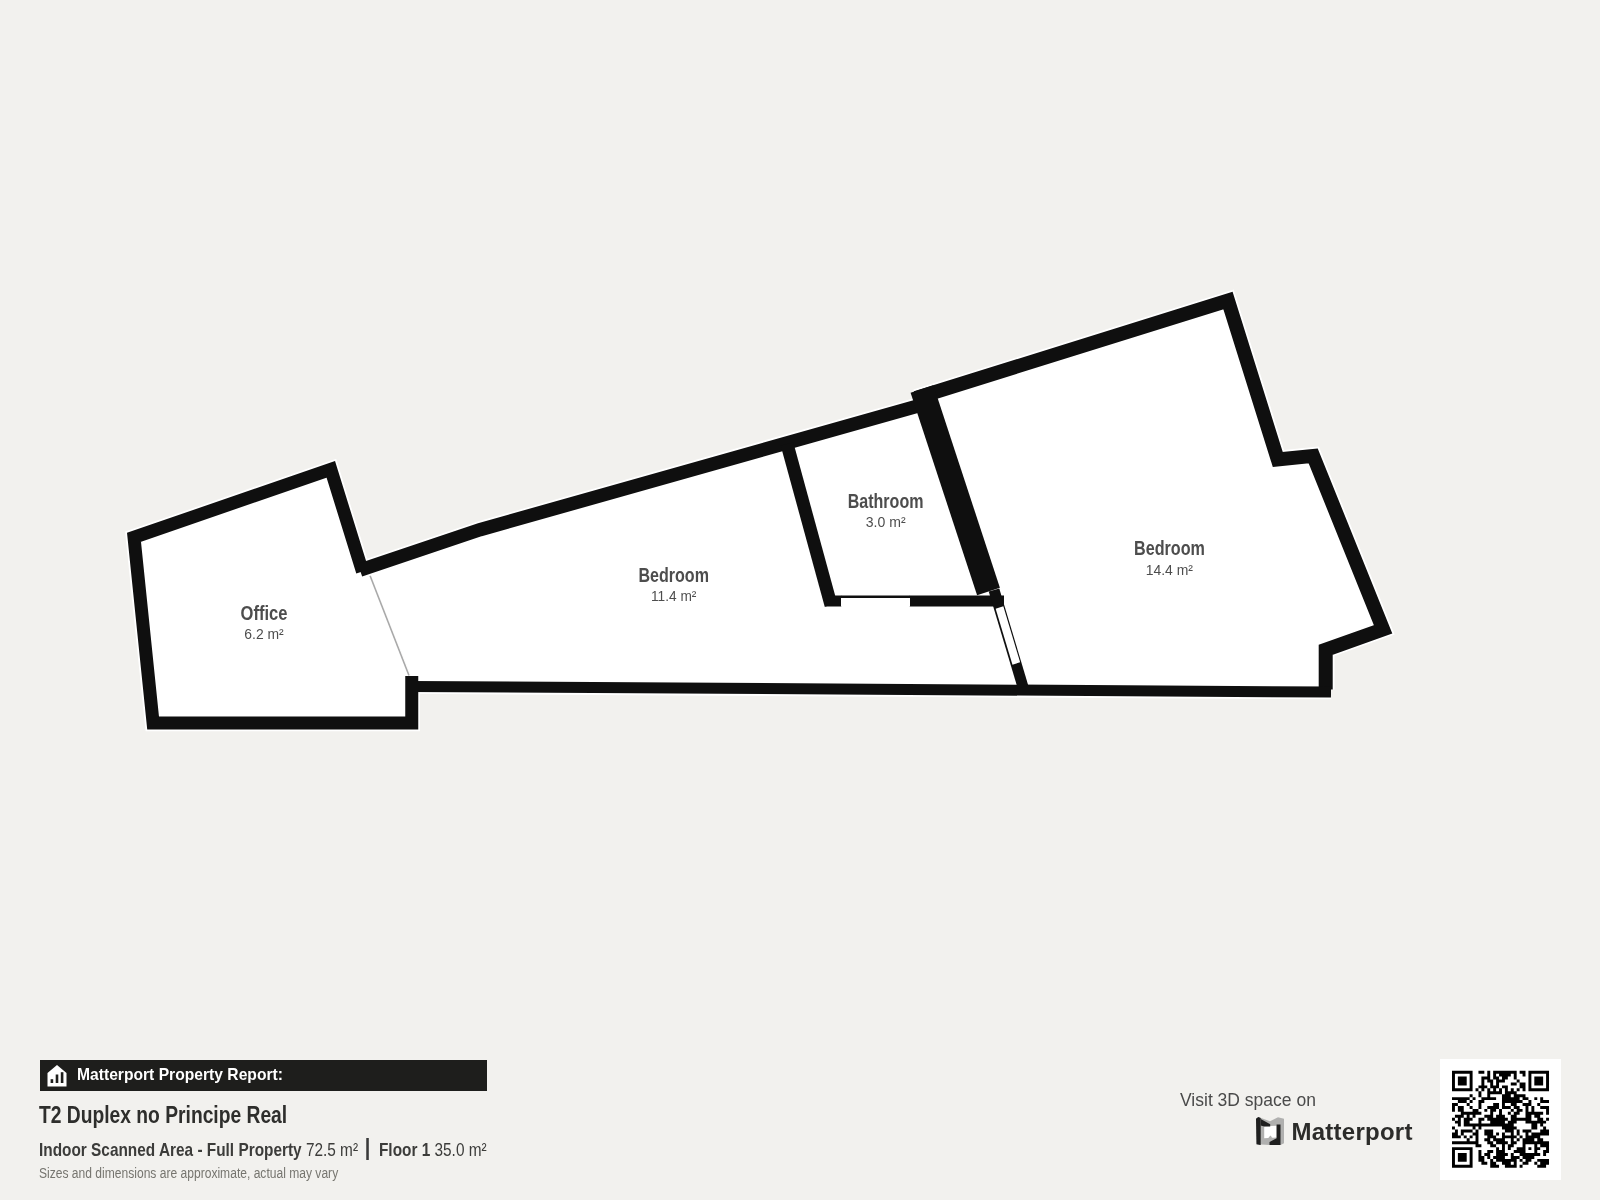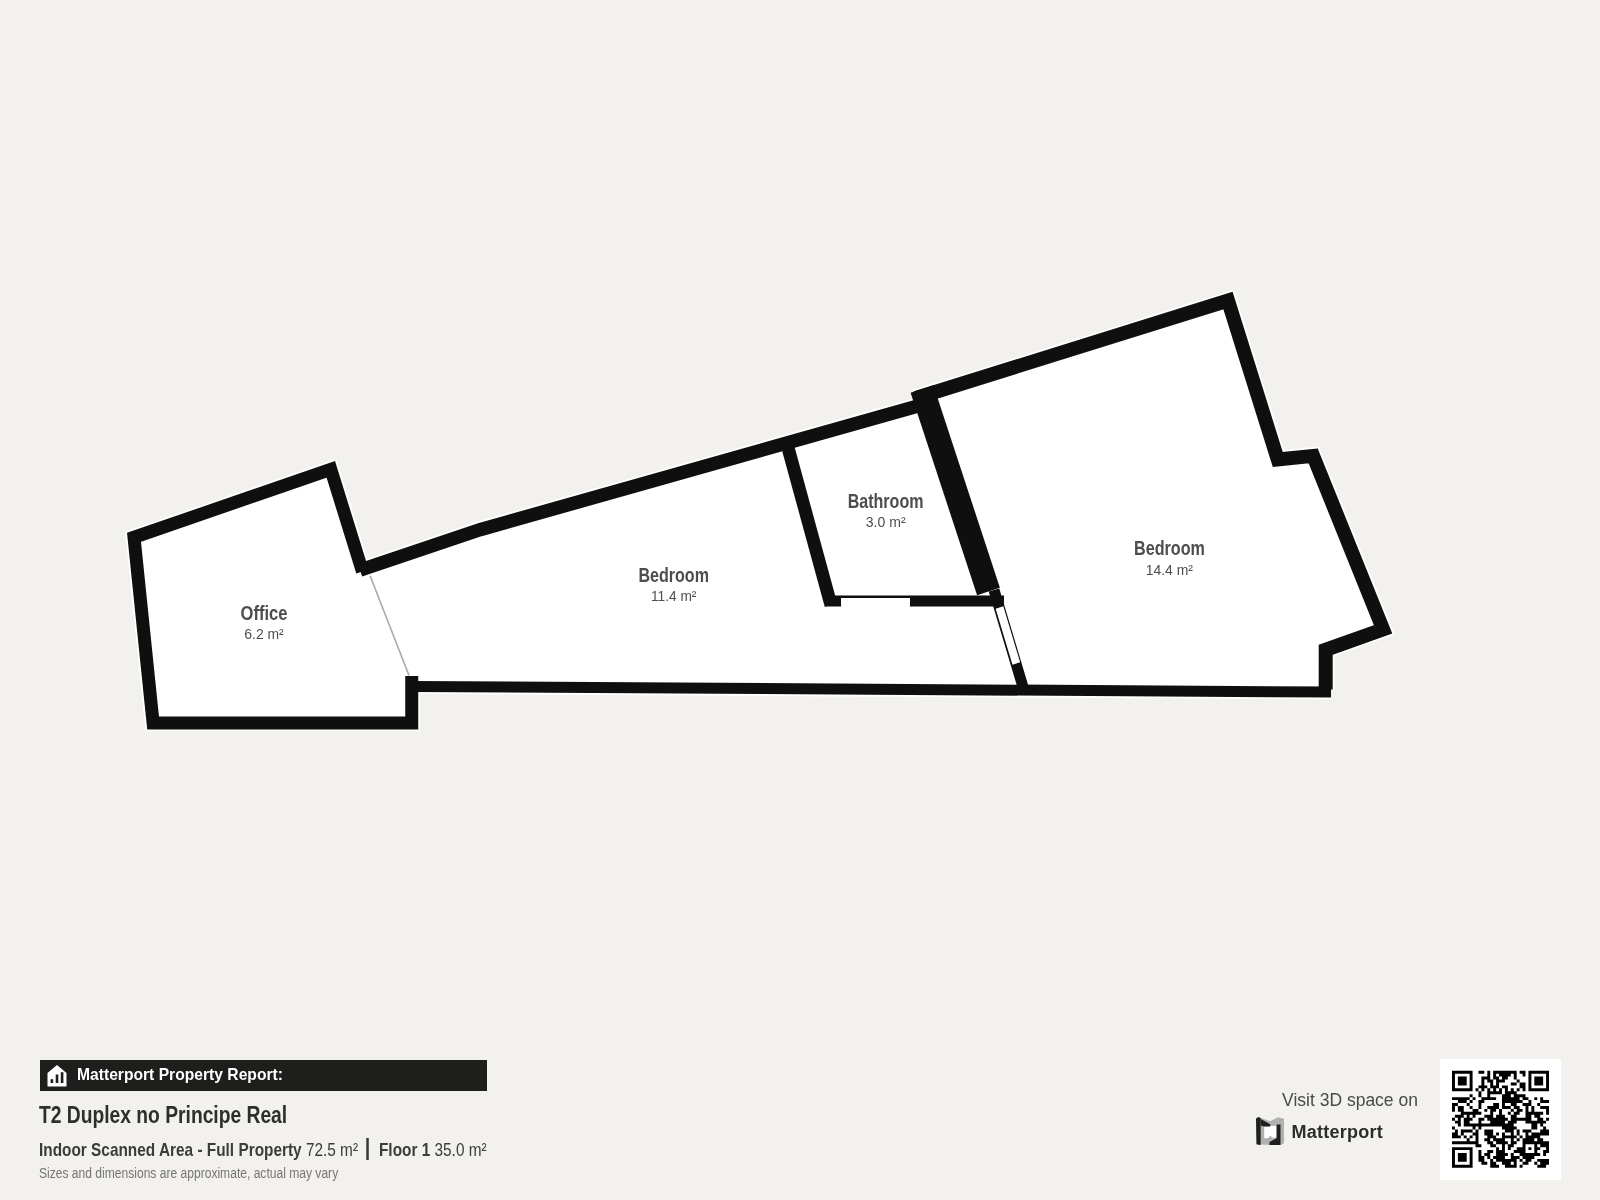--- a/index.html
+++ b/index.html
@@ -76,31 +76,31 @@
 </svg>
 
 <div class="abs" style="left:77px;top:1065.6px;font-size:17px;line-height:17px;font-weight:bold;color:#ffffff;transform:scaleX(0.92);transform-origin:left top;white-space:nowrap;">Matterport Property Report:</div>
 
 <div class="abs" style="left:39.4px;top:1104.4px;font-size:23.4px;line-height:23.4px;font-weight:bold;color:#2e2e2c;transform:scaleX(0.823);transform-origin:left top;white-space:nowrap;">T2 Duplex no Principe Real</div>
 
 <div class="abs" style="left:39.4px;top:1137.5px;font-size:18.1px;line-height:18.1px;color:#3c3c3a;transform:scaleX(0.85);transform-origin:left top;white-space:nowrap;"><b>Indoor Scanned Area - Full Property</b> 72.5 m²<span style="display:inline-block;width:2.6px;height:22px;background:#3a3a3a;margin:0 12px 0 10px;vertical-align:-4.5px;"></span><b>Floor 1</b> 35.0 m²</div>
 
 <div class="abs" style="left:39.4px;top:1165.7px;font-size:14px;line-height:14px;color:#76756f;transform:scaleX(0.862);transform-origin:left top;white-space:nowrap;">Sizes and dimensions are approximate, actual may vary</div>
 
-<div class="abs" style="left:1180px;top:1089.7px;width:340px;text-align:center;font-size:17.5px;color:#4a4a4a;">Visit 3D space on</div>
+<div class="abs" style="left:1180px;top:1089.7px;width:340px;text-align:left;font-size:17.5px;color:#4a4a4a;">Visit 3D space on</div>
 
 <svg class="abs" style="left:1256px;top:1117px" width="28" height="28" viewBox="0 0 28 28">
   <path d="M0,1.8 L2.3,0 L14,4.2 L22,0.2 L28,1.8 L28,26.3 L24.5,28 L13.5,28 L0.5,27.2 Z" fill="#b0b0af"></path>
   <path d="M8.2,9.2 L20.6,8.8 L20.6,20.5 L8.2,21.3 Z" fill="#ffffff"></path>
   <path d="M12.2,21.2 L14.3,18.4 L16.5,20.7 Z" fill="#b0b0af"></path>
   <path d="M0,1.8 L2.3,0 L4.7,0.9 L4.7,28.1 L0.5,27.2 Z" fill="#1f1f1f"></path>
   <path d="M4.7,2 L14.2,7.3 L14.2,9.4 L8.2,9.4 L4.7,8.6 Z" fill="#1f1f1f"></path>
   <path d="M20.6,7.5 L24.5,7.5 L24.5,28 L13.5,28 L13.5,25 L20.6,21.2 Z" fill="#1f1f1f"></path>
 </svg>
 
-<div class="abs" style="left:1291.5px;top:1118.5px;font-size:18px;line-height:26px;font-weight:bold;color:#2c2c2a;letter-spacing:0.25px;">Matterport</div>
+<div class="abs" style="left:1291.5px;top:1118.5px;font-size:24px;line-height:26px;font-weight:bold;color:#2c2c2a;letter-spacing:0.25px;">Matterport</div>
 
 <svg class="abs" style="left:1440px;top:1059px" width="121" height="121" viewBox="0 0 121 121">
   <rect x="0" y="0" width="121" height="121" fill="#ffffff"></rect>
   <g transform="translate(12,11.7)">
     <path d="M0.0 0.0h20.58v2.94h-20.58zM26.46 0.0h5.88v2.94h-5.88zM35.28 0.0h2.94v2.94h-2.94zM41.16 0.0h23.52v2.94h-23.52zM67.62 0.0h5.88v2.94h-5.88zM76.44 0.0h20.58v2.94h-20.58zM0.0 2.94h2.94v2.94h-2.94zM17.64 2.94h2.94v2.94h-2.94zM35.28 2.94h2.94v2.94h-2.94zM41.16 2.94h2.94v2.94h-2.94zM47.04 2.94h11.76v2.94h-11.76zM61.74 2.94h2.94v2.94h-2.94zM70.56 2.94h2.94v2.94h-2.94zM76.44 2.94h2.94v2.94h-2.94zM94.08 2.94h2.94v2.94h-2.94zM0.0 5.88h2.94v2.94h-2.94zM5.88 5.88h8.82v2.94h-8.82zM17.64 5.88h2.94v2.94h-2.94zM29.4 5.88h8.82v2.94h-8.82zM41.16 5.88h5.88v2.94h-5.88zM49.98 5.88h5.88v2.94h-5.88zM61.74 5.88h2.94v2.94h-2.94zM76.44 5.88h2.94v2.94h-2.94zM82.32 5.88h8.82v2.94h-8.82zM94.08 5.88h2.94v2.94h-2.94zM0.0 8.82h2.94v2.94h-2.94zM5.88 8.82h8.82v2.94h-8.82zM17.64 8.82h2.94v2.94h-2.94zM29.4 8.82h2.94v2.94h-2.94zM35.28 8.82h5.88v2.94h-5.88zM44.1 8.82h8.82v2.94h-8.82zM64.68 8.82h2.94v2.94h-2.94zM76.44 8.82h2.94v2.94h-2.94zM82.32 8.82h8.82v2.94h-8.82zM94.08 8.82h2.94v2.94h-2.94zM0.0 11.76h2.94v2.94h-2.94zM5.88 11.76h8.82v2.94h-8.82zM17.64 11.76h2.94v2.94h-2.94zM29.4 11.76h2.94v2.94h-2.94zM38.22 11.76h2.94v2.94h-2.94zM44.1 11.76h2.94v2.94h-2.94zM58.8 11.76h5.88v2.94h-5.88zM67.62 11.76h5.88v2.94h-5.88zM76.44 11.76h2.94v2.94h-2.94zM82.32 11.76h8.82v2.94h-8.82zM94.08 11.76h2.94v2.94h-2.94zM0.0 14.7h2.94v2.94h-2.94zM17.64 14.7h2.94v2.94h-2.94zM26.46 14.7h8.82v2.94h-8.82zM38.22 14.7h8.82v2.94h-8.82zM49.98 14.7h5.88v2.94h-5.88zM67.62 14.7h5.88v2.94h-5.88zM76.44 14.7h2.94v2.94h-2.94zM94.08 14.7h2.94v2.94h-2.94zM0.0 17.64h20.58v2.94h-20.58zM23.52 17.64h2.94v2.94h-2.94zM29.4 17.64h2.94v2.94h-2.94zM35.28 17.64h2.94v2.94h-2.94zM41.16 17.64h2.94v2.94h-2.94zM47.04 17.64h2.94v2.94h-2.94zM52.92 17.64h2.94v2.94h-2.94zM58.8 17.64h2.94v2.94h-2.94zM64.68 17.64h2.94v2.94h-2.94zM70.56 17.64h2.94v2.94h-2.94zM76.44 17.64h20.58v2.94h-20.58zM26.46 20.58h2.94v2.94h-2.94zM35.28 20.58h14.7v2.94h-14.7zM52.92 20.58h11.76v2.94h-11.76zM17.64 23.52h2.94v2.94h-2.94zM26.46 23.52h2.94v2.94h-2.94zM35.28 23.52h2.94v2.94h-2.94zM49.98 23.52h8.82v2.94h-8.82zM61.74 23.52h11.76v2.94h-11.76zM0.0 26.46h17.64v2.94h-17.64zM20.58 26.46h2.94v2.94h-2.94zM29.4 26.46h14.7v2.94h-14.7zM49.98 26.46h17.64v2.94h-17.64zM70.56 26.46h5.88v2.94h-5.88zM82.32 26.46h2.94v2.94h-2.94zM88.2 26.46h2.94v2.94h-2.94zM5.88 29.4h8.82v2.94h-8.82zM17.64 29.4h2.94v2.94h-2.94zM26.46 29.4h5.88v2.94h-5.88zM49.98 29.4h20.58v2.94h-20.58zM76.44 29.4h2.94v2.94h-2.94zM88.2 29.4h8.82v2.94h-8.82zM0.0 32.34h5.88v2.94h-5.88zM14.7 32.34h2.94v2.94h-2.94zM26.46 32.34h2.94v2.94h-2.94zM41.16 32.34h5.88v2.94h-5.88zM49.98 32.34h2.94v2.94h-2.94zM58.8 32.34h5.88v2.94h-5.88zM70.56 32.34h8.82v2.94h-8.82zM85.26 32.34h2.94v2.94h-2.94zM0.0 35.28h2.94v2.94h-2.94zM5.88 35.28h5.88v2.94h-5.88zM17.64 35.28h2.94v2.94h-2.94zM26.46 35.28h2.94v2.94h-2.94zM35.28 35.28h11.76v2.94h-11.76zM49.98 35.28h8.82v2.94h-8.82zM61.74 35.28h5.88v2.94h-5.88zM73.5 35.28h2.94v2.94h-2.94zM79.38 35.28h2.94v2.94h-2.94zM88.2 35.28h8.82v2.94h-8.82zM0.0 38.22h2.94v2.94h-2.94zM5.88 38.22h5.88v2.94h-5.88zM20.58 38.22h5.88v2.94h-5.88zM32.34 38.22h2.94v2.94h-2.94zM38.22 38.22h5.88v2.94h-5.88zM47.04 38.22h2.94v2.94h-2.94zM58.8 38.22h2.94v2.94h-2.94zM64.68 38.22h5.88v2.94h-5.88zM73.5 38.22h2.94v2.94h-2.94zM79.38 38.22h2.94v2.94h-2.94zM94.08 38.22h2.94v2.94h-2.94zM8.82 41.16h20.58v2.94h-20.58zM38.22 41.16h2.94v2.94h-2.94zM47.04 41.16h2.94v2.94h-2.94zM55.86 41.16h2.94v2.94h-2.94zM61.74 41.16h5.88v2.94h-5.88zM73.5 41.16h17.64v2.94h-17.64zM94.08 41.16h2.94v2.94h-2.94zM2.94 44.1h8.82v2.94h-8.82zM14.7 44.1h2.94v2.94h-2.94zM20.58 44.1h2.94v2.94h-2.94zM32.34 44.1h8.82v2.94h-8.82zM44.1 44.1h8.82v2.94h-8.82zM58.8 44.1h5.88v2.94h-5.88zM73.5 44.1h5.88v2.94h-5.88zM82.32 44.1h5.88v2.94h-5.88zM0.0 47.04h2.94v2.94h-2.94zM5.88 47.04h2.94v2.94h-2.94zM11.76 47.04h8.82v2.94h-8.82zM26.46 47.04h5.88v2.94h-5.88zM35.28 47.04h20.58v2.94h-20.58zM58.8 47.04h20.58v2.94h-20.58zM85.26 47.04h5.88v2.94h-5.88zM94.08 47.04h2.94v2.94h-2.94zM2.94 49.98h5.88v2.94h-5.88zM11.76 49.98h5.88v2.94h-5.88zM26.46 49.98h2.94v2.94h-2.94zM38.22 49.98h14.7v2.94h-14.7zM55.86 49.98h8.82v2.94h-8.82zM73.5 49.98h20.58v2.94h-20.58zM5.88 52.92h2.94v2.94h-2.94zM11.76 52.92h49.98v2.94h-49.98zM79.38 52.92h5.88v2.94h-5.88zM88.2 52.92h2.94v2.94h-2.94zM0.0 55.86h2.94v2.94h-2.94zM20.58 55.86h2.94v2.94h-2.94zM26.46 55.86h2.94v2.94h-2.94zM49.98 55.86h14.7v2.94h-14.7zM79.38 55.86h5.88v2.94h-5.88zM91.14 55.86h2.94v2.94h-2.94zM2.94 58.8h2.94v2.94h-2.94zM8.82 58.8h11.76v2.94h-11.76zM23.52 58.8h2.94v2.94h-2.94zM32.34 58.8h8.82v2.94h-8.82zM52.92 58.8h8.82v2.94h-8.82zM64.68 58.8h2.94v2.94h-2.94zM70.56 58.8h8.82v2.94h-8.82zM88.2 58.8h8.82v2.94h-8.82zM0.0 61.74h5.88v2.94h-5.88zM8.82 61.74h2.94v2.94h-2.94zM20.58 61.74h5.88v2.94h-5.88zM32.34 61.74h8.82v2.94h-8.82zM44.1 61.74h2.94v2.94h-2.94zM49.98 61.74h2.94v2.94h-2.94zM58.8 61.74h2.94v2.94h-2.94zM64.68 61.74h2.94v2.94h-2.94zM73.5 61.74h2.94v2.94h-2.94zM79.38 61.74h17.64v2.94h-17.64zM0.0 64.68h8.82v2.94h-8.82zM11.76 64.68h2.94v2.94h-2.94zM17.64 64.68h2.94v2.94h-2.94zM23.52 64.68h2.94v2.94h-2.94zM35.28 64.68h8.82v2.94h-8.82zM49.98 64.68h14.7v2.94h-14.7zM67.62 64.68h2.94v2.94h-2.94zM73.5 64.68h14.7v2.94h-14.7zM14.7 67.62h2.94v2.94h-2.94zM23.52 67.62h2.94v2.94h-2.94zM32.34 67.62h5.88v2.94h-5.88zM41.16 67.62h11.76v2.94h-11.76zM58.8 67.62h2.94v2.94h-2.94zM64.68 67.62h2.94v2.94h-2.94zM70.56 67.62h11.76v2.94h-11.76zM85.26 67.62h5.88v2.94h-5.88zM0.0 70.56h26.46v2.94h-26.46zM35.28 70.56h5.88v2.94h-5.88zM44.1 70.56h11.76v2.94h-11.76zM58.8 70.56h5.88v2.94h-5.88zM70.56 70.56h26.46v2.94h-26.46zM23.52 73.5h5.88v2.94h-5.88zM38.22 73.5h5.88v2.94h-5.88zM49.98 73.5h2.94v2.94h-2.94zM55.86 73.5h5.88v2.94h-5.88zM70.56 73.5h2.94v2.94h-2.94zM82.32 73.5h2.94v2.94h-2.94zM88.2 73.5h8.82v2.94h-8.82zM0.0 76.44h20.58v2.94h-20.58zM44.1 76.44h2.94v2.94h-2.94zM49.98 76.44h2.94v2.94h-2.94zM55.86 76.44h2.94v2.94h-2.94zM64.68 76.44h8.82v2.94h-8.82zM76.44 76.44h2.94v2.94h-2.94zM82.32 76.44h5.88v2.94h-5.88zM94.08 76.44h2.94v2.94h-2.94zM0.0 79.38h2.94v2.94h-2.94zM17.64 79.38h2.94v2.94h-2.94zM26.46 79.38h2.94v2.94h-2.94zM35.28 79.38h5.88v2.94h-5.88zM44.1 79.38h8.82v2.94h-8.82zM61.74 79.38h11.76v2.94h-11.76zM82.32 79.38h2.94v2.94h-2.94zM91.14 79.38h5.88v2.94h-5.88zM0.0 82.32h2.94v2.94h-2.94zM5.88 82.32h8.82v2.94h-8.82zM17.64 82.32h2.94v2.94h-2.94zM26.46 82.32h2.94v2.94h-2.94zM32.34 82.32h5.88v2.94h-5.88zM44.1 82.32h11.76v2.94h-11.76zM58.8 82.32h2.94v2.94h-2.94zM67.62 82.32h20.58v2.94h-20.58zM91.14 82.32h2.94v2.94h-2.94zM0.0 85.26h2.94v2.94h-2.94zM5.88 85.26h8.82v2.94h-8.82zM17.64 85.26h2.94v2.94h-2.94zM26.46 85.26h5.88v2.94h-5.88zM35.28 85.26h2.94v2.94h-2.94zM41.16 85.26h11.76v2.94h-11.76zM58.8 85.26h8.82v2.94h-8.82zM70.56 85.26h11.76v2.94h-11.76zM0.0 88.2h2.94v2.94h-2.94zM5.88 88.2h8.82v2.94h-8.82zM17.64 88.2h2.94v2.94h-2.94zM26.46 88.2h5.88v2.94h-5.88zM38.22 88.2h2.94v2.94h-2.94zM44.1 88.2h20.58v2.94h-20.58zM67.62 88.2h2.94v2.94h-2.94zM73.5 88.2h5.88v2.94h-5.88zM85.26 88.2h11.76v2.94h-11.76zM0.0 91.14h2.94v2.94h-2.94zM17.64 91.14h2.94v2.94h-2.94zM29.4 91.14h5.88v2.94h-5.88zM38.22 91.14h5.88v2.94h-5.88zM49.98 91.14h8.82v2.94h-8.82zM61.74 91.14h2.94v2.94h-2.94zM70.56 91.14h5.88v2.94h-5.88zM82.32 91.14h2.94v2.94h-2.94zM88.2 91.14h8.82v2.94h-8.82zM0.0 94.08h20.58v2.94h-20.58zM38.22 94.08h8.82v2.94h-8.82zM52.92 94.08h11.76v2.94h-11.76zM67.62 94.08h2.94v2.94h-2.94zM85.26 94.08h8.82v2.94h-8.82z" fill="#000000"></path>
   </g>
 </svg>
 
 </body></html>

